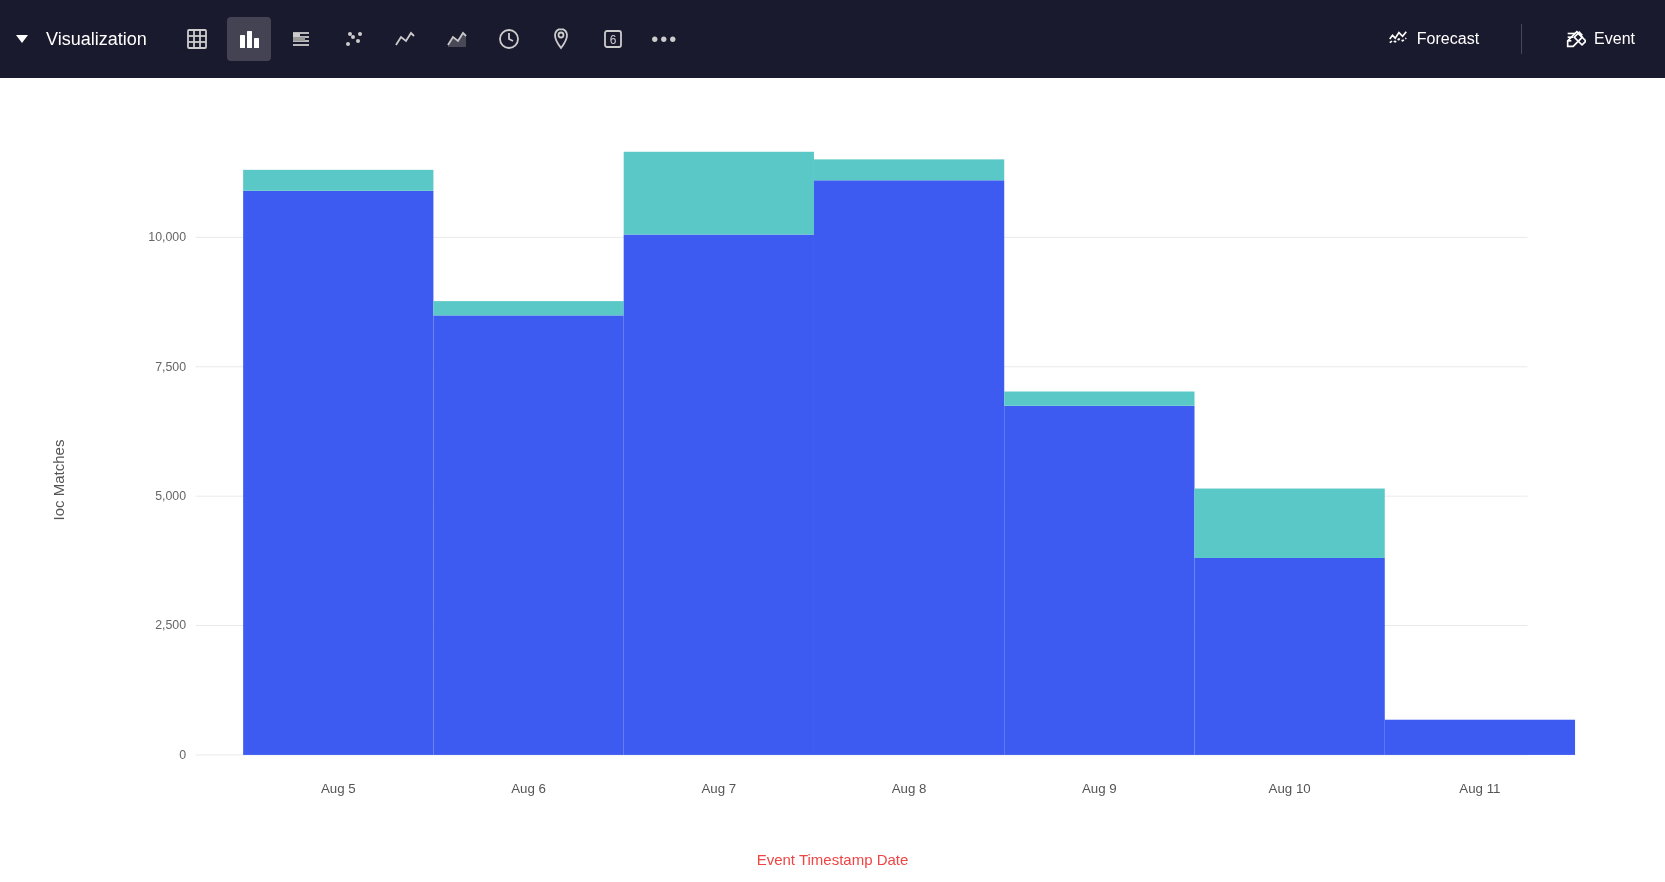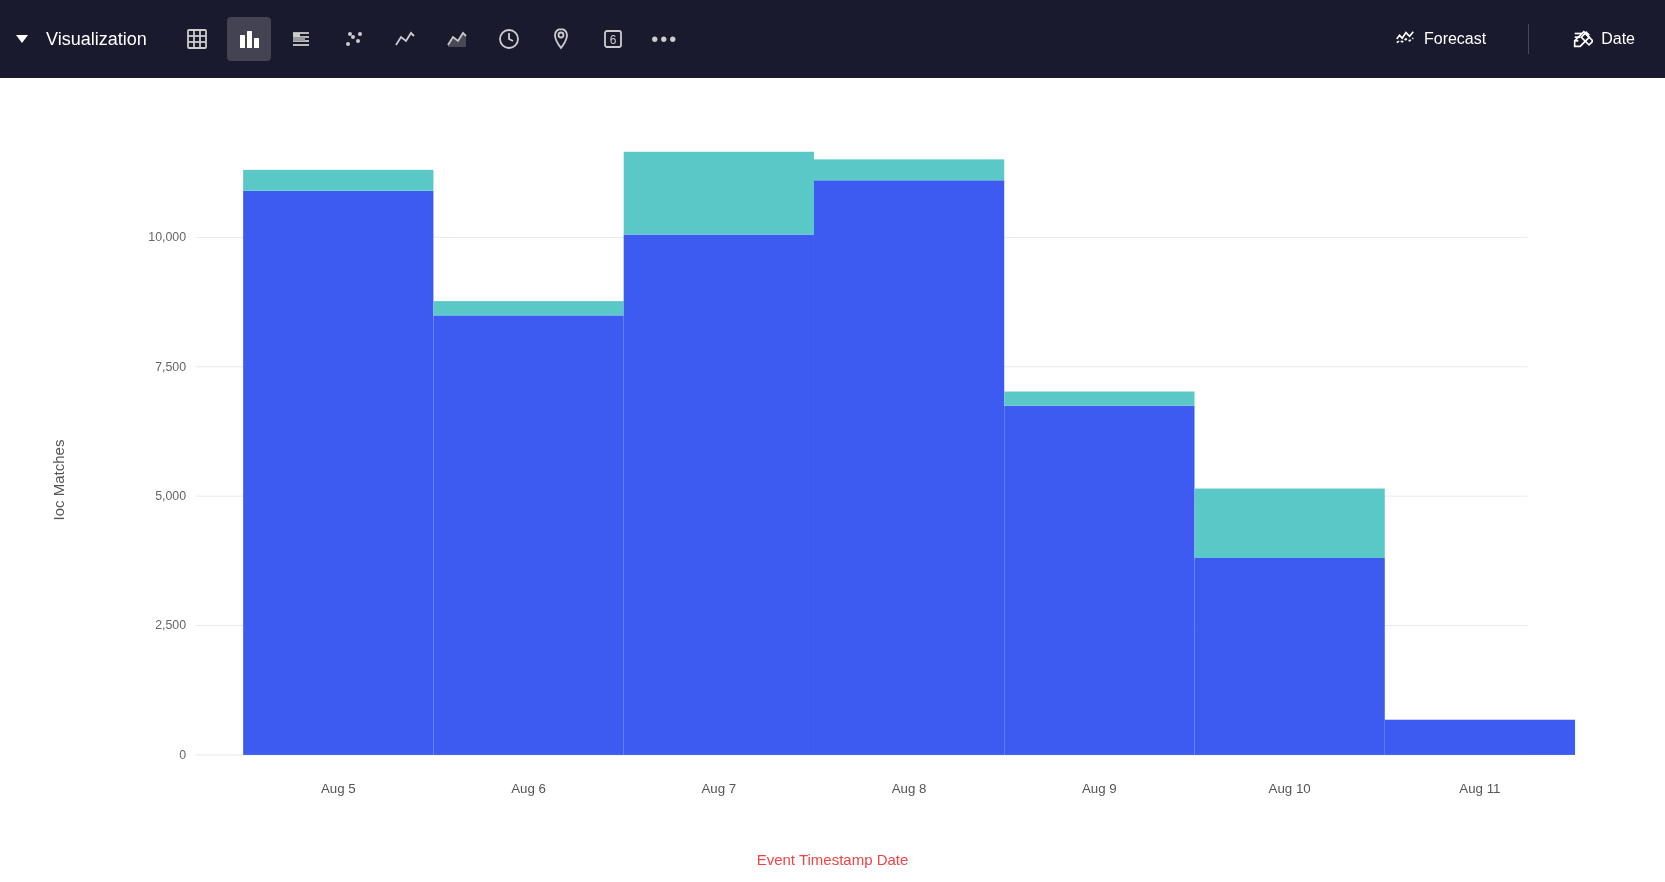--- a/index.html
+++ b/index.html
@@ -222,21 +222,21 @@
 
     <div class="edit-btn">
       <svg width="22" height="22" viewBox="0 0 24 24" fill="none" stroke="#fff" stroke-width="1.8">
         <line x1="4" y1="6" x2="12" y2="6"></line>
         <line x1="4" y1="10" x2="10" y2="10"></line>
         <line x1="4" y1="14" x2="8" y2="14"></line>
         <line x1="16" y1="4" x2="20" y2="8"></line>
         <rect x="12" y="8" width="6" height="12" rx="0" transform="rotate(-45 14 10)" fill="none" stroke="#fff" stroke-width="1.8"></rect>
         <path d="M14 4 L20 10 L10 20 L4 20 L4 14 Z"></path>
       </svg>
-      <span>Date</span>
+      <span>Event</span>
     </div>
   </div>
 </div>
 
 <div class="chart-container">
   <div style="position:absolute;left:18px;top:50%;transform:translateY(-50%) rotate(-90deg);font-size:15px;color:#555;white-space:nowrap;transform-origin:center center;">Ioc Matches</div>
   <div style="position:absolute;bottom:14px;left:50%;transform:translateX(-50%);font-size:15px;color:#ef4444;">Event Timestamp Date</div>
 
   <div class="chart-inner">
     <svg class="chart-svg" viewBox="0 0 1520 740" preserveAspectRatio="xMidYMid meet">

